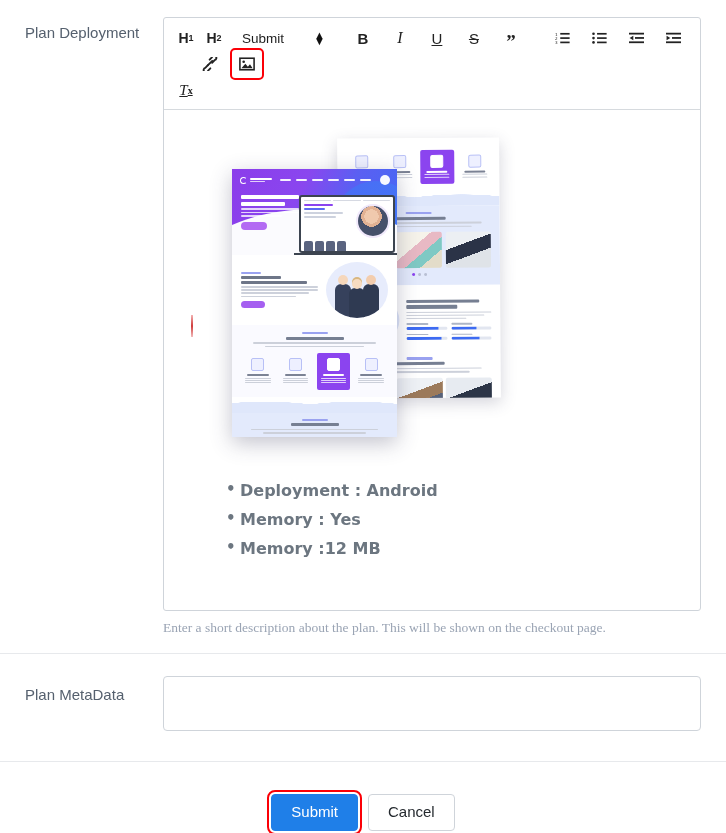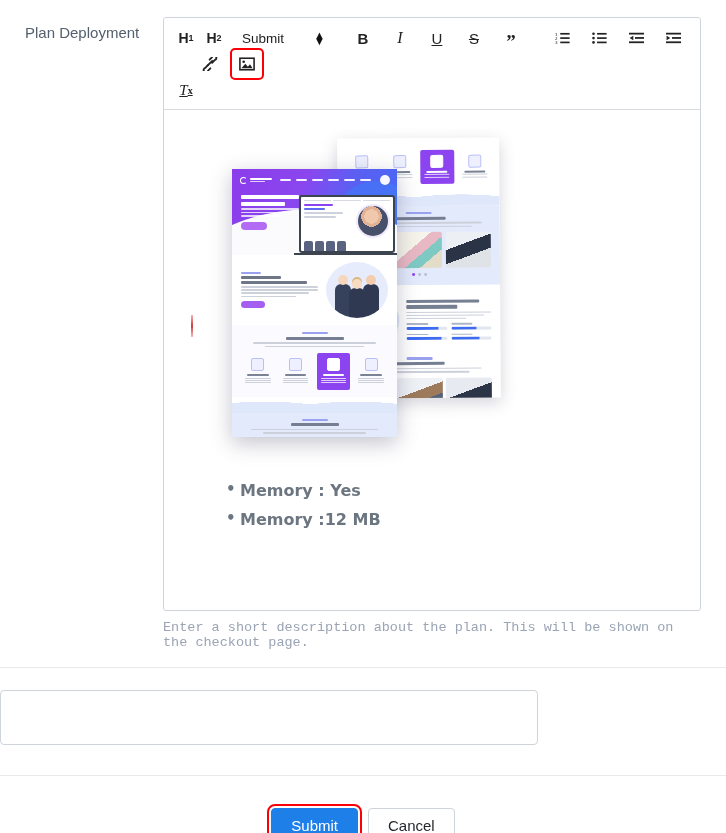--- a/index.html
+++ b/index.html
@@ -292,21 +292,21 @@
     position: absolute;
     left: -2px; top: -1px;
     font-size: 15px;
     color: #6c7680;
   }
 
   .help-text {
     font-size: 13.5px;
     color: #9aa4b4;
     margin: 9px 0 0 0;
-    font-family: Liberation Mono, monospace;
+    font-family: Liberation Serif, serif;
   }
 
   
   .divider { height: 1px; background: #e7e9ec; width: 100%; }
 
   
   .meta-input {
     width: 538px;
     height: 55px;
     border: 1px solid #cfd4da;
@@ -702,34 +702,36 @@
                 <div class="sect-h" style="width:48px"></div>
                 <div class="sect-p" style="width:86%"></div>
                 <div class="sect-p" style="width:70%"></div>
 
               </div>
             </div>
 
           </div>
 
           <ul class="desc-list">
+            <li>Deployment : Android</li>
             <li>Memory : Yes</li>
             <li>Memory :12 MB</li>
           </ul>
 
         </div>
       </div>
 
       <p class="help-text">Enter a short description about the plan. This will be shown on the checkout page.</p>
     </div>
   </div>
 
   <div class="divider" style="margin-top:17px"></div>
 
   <div class="form-row" style="padding-top:22px">
+    <div class="field-label meta">Plan MetaData</div>
     <div class="field-body">
       <textarea class="meta-input" placeholder="" style=""></textarea>
     </div>
   </div>
 
   <div class="divider" style="margin-top:26px"></div>
 
   <div class="btn-row">
     <button class="btn btn-primary">Submit</button>
     <button class="btn btn-default">Cancel</button>

